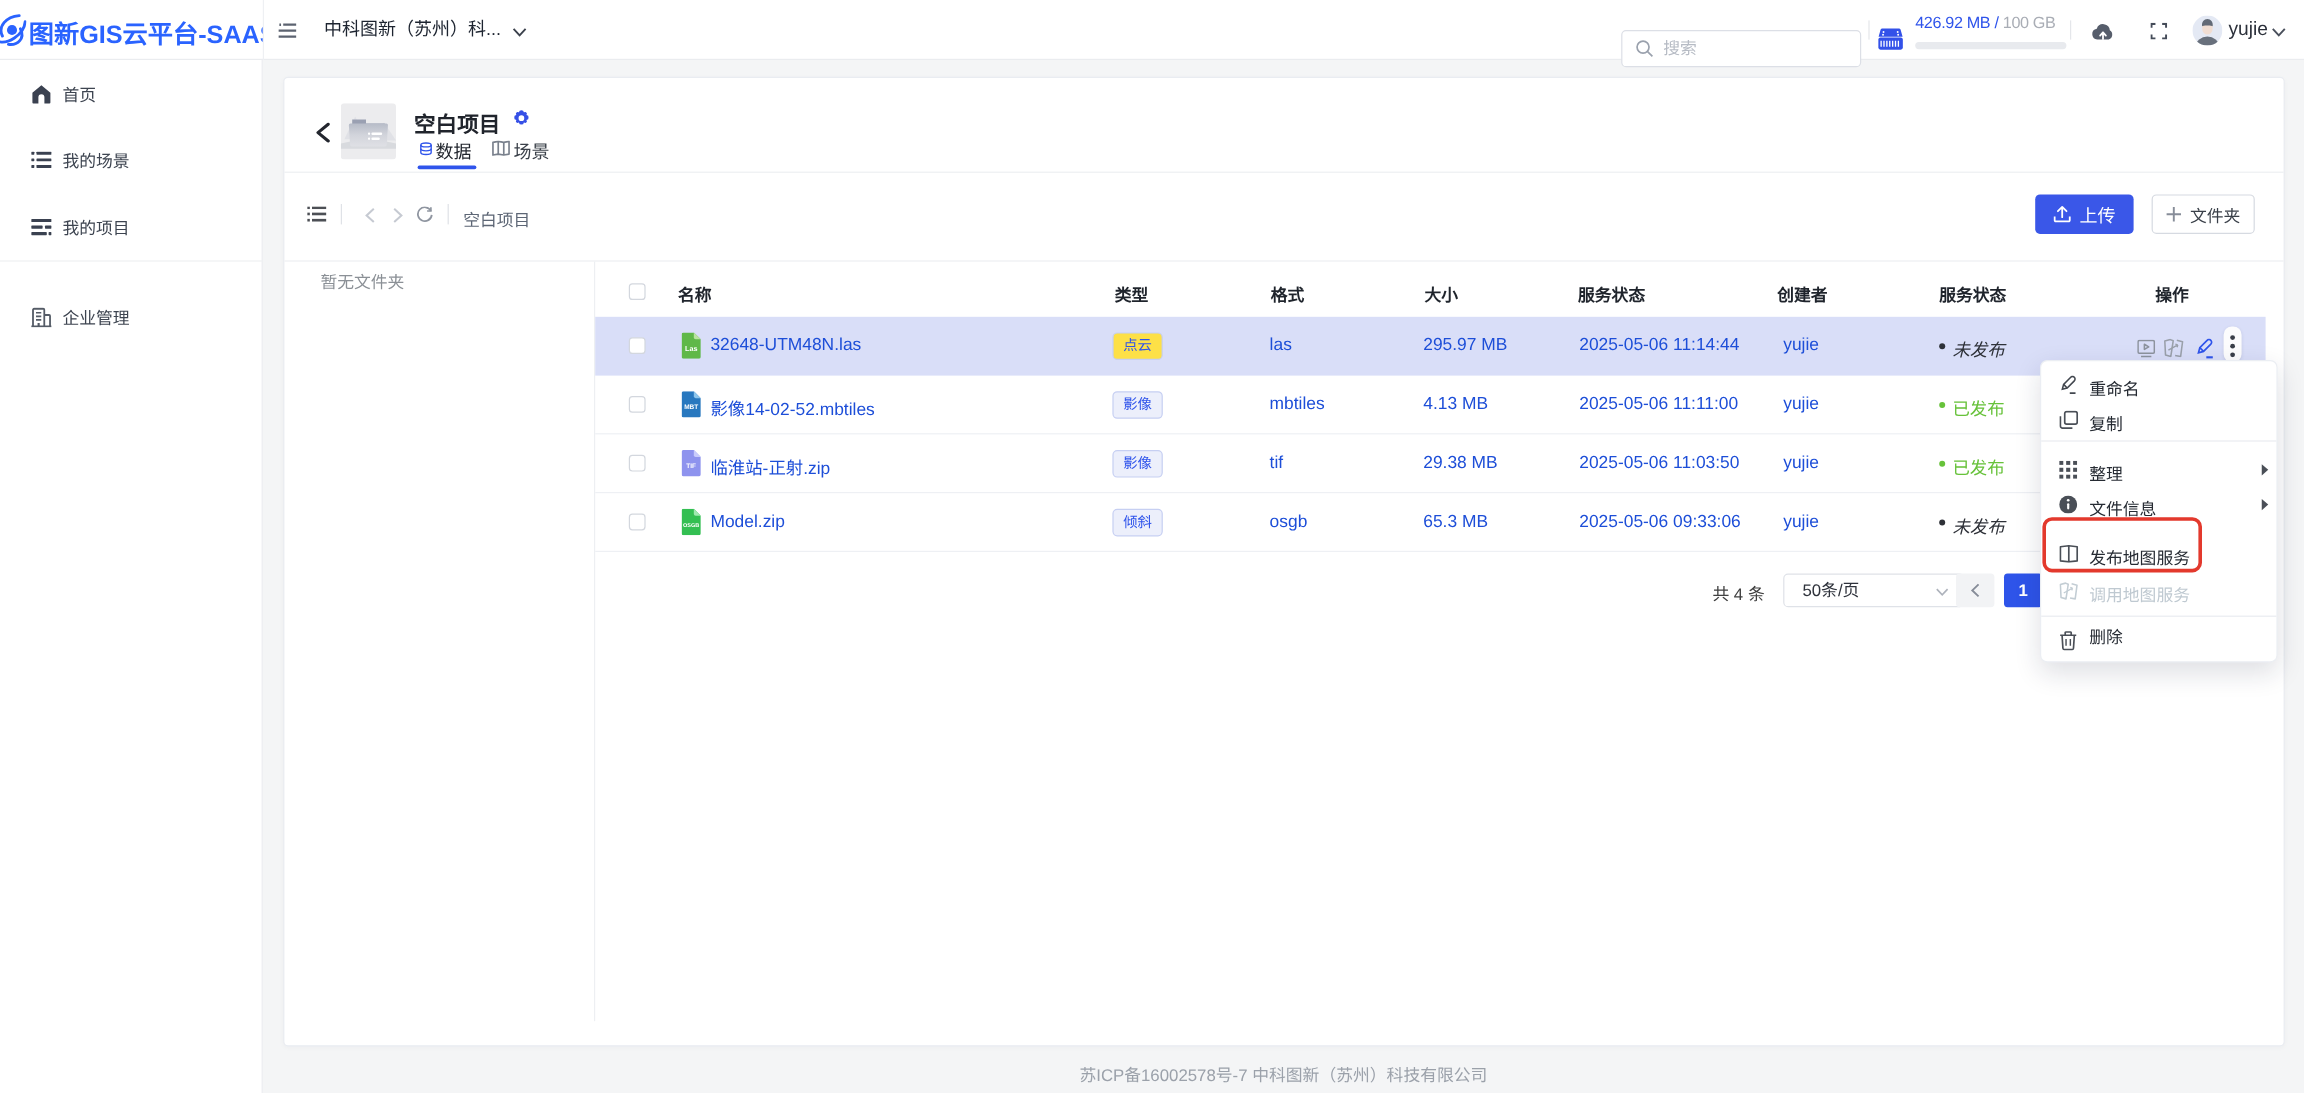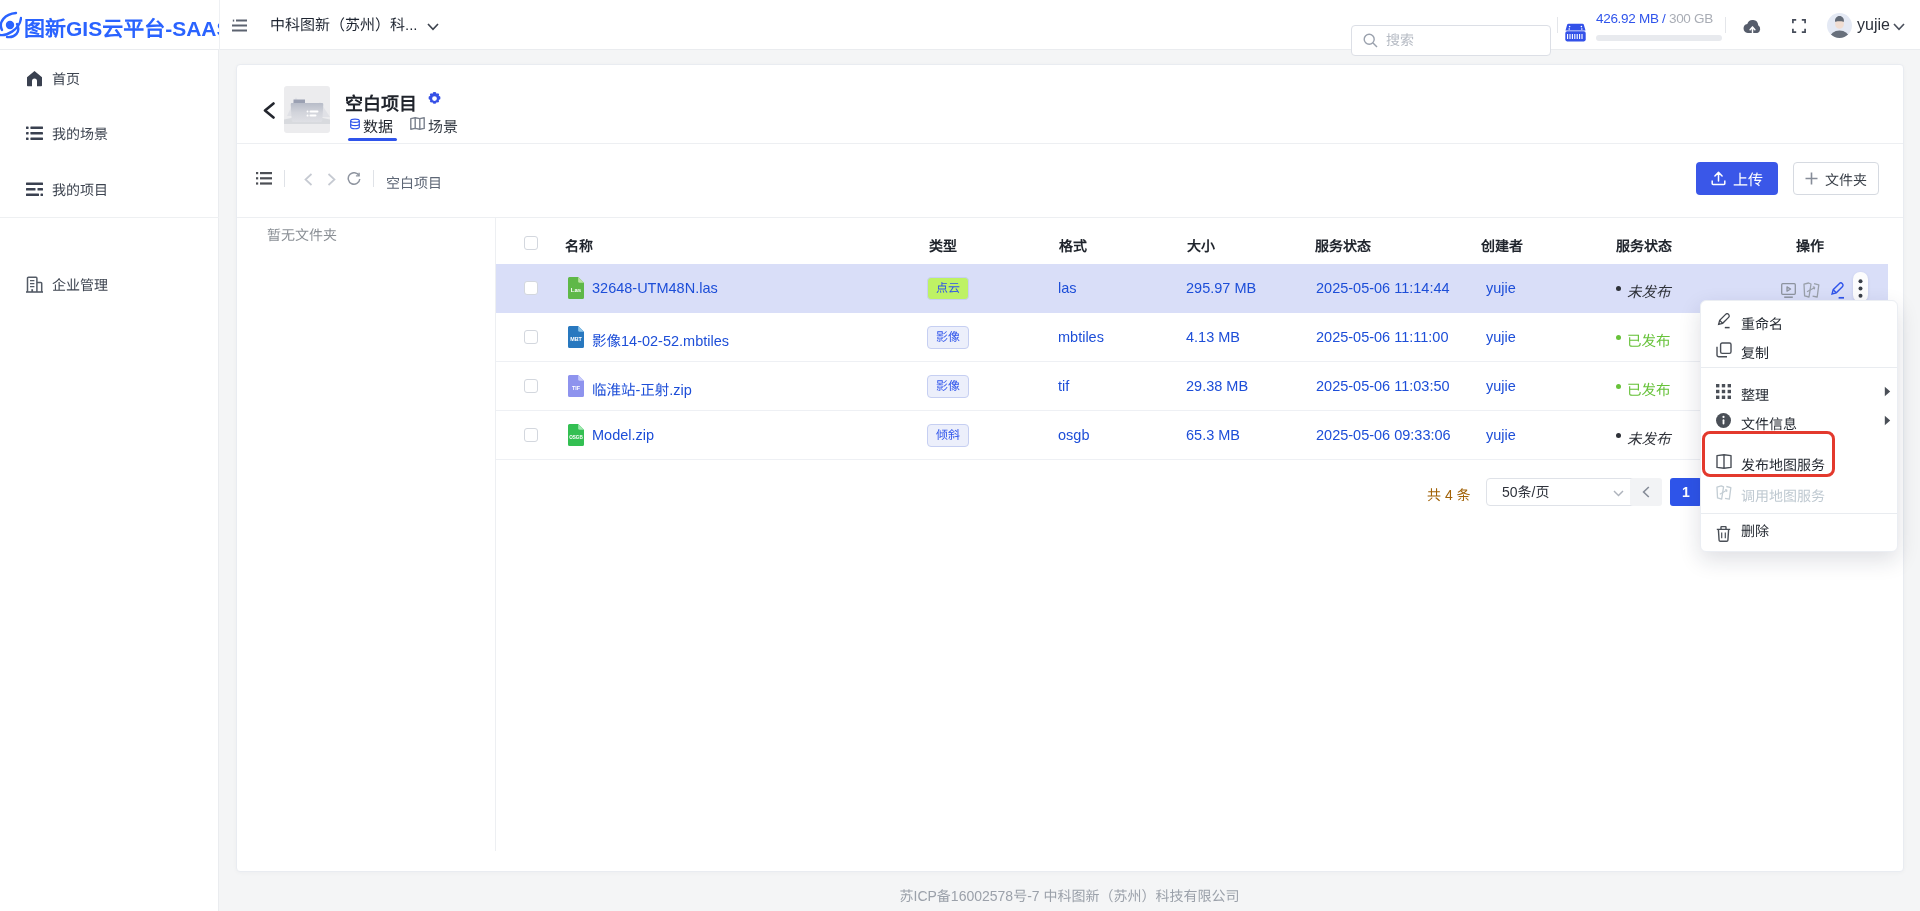--- a/index.html
+++ b/index.html
@@ -41,21 +41,21 @@
 .cb { position:absolute; left:524px; width:14px; height:14px; border:1px solid #d3d7de; border-radius:3px; background:#fff; }
 .rowhl { position:absolute; left:496px; top:264px; width:1392px; height:49px; background:#d9def8; }
 .rsep { position:absolute; left:496px; width:1392px; height:1px; background:#eef0f4; }
 .ficon { position:absolute; left:568px; width:16px; height:22px; }
 .tag { position:absolute; left:927px; width:42px; height:23px; border-radius:4px; font-size:12px; line-height:21px; text-align:center; color:#2f54eb; border:1px solid #c6cff2; background:#eceffb; }
 .dot { position:absolute; left:1616px; width:5px; height:5px; border-radius:50%; }
 .status { position:absolute; left:1627px; font-size:14.5px; }
 .green { color:#67c23a; } .greenbg { background:#67c23a; }
 .dark { color:#2e3138;font-style:italic; } .darkbg { background:#2e3138; }
 
-.total { position:absolute; left:1427px; top:484px; font-size:14px; color:#a16207; }
+.total { position:absolute; left:1427px; top:484px; font-size:14px; color:#404040; }
 .psel { position:absolute; left:1486px; top:478px; width:151px; height:28px; border:1px solid #dfe2e8; border-radius:4px; font-size:14px; color:#2e323b; line-height:26px; padding-left:15px; background:#fff; }
 .pprev { position:absolute; left:1630px; top:478px; width:32px; height:28px; background:#f2f3f5; border-radius:3px; display:flex; align-items:center; justify-content:center; }
 .pone { position:absolute; left:1670px; top:478px; width:32px; height:28px; background:#2e54e9; border-radius:3px; color:#fff; font-size:14px; font-weight:bold; text-align:center; line-height:28px; z-index:35; }
 
 .menu { position:absolute; left:1700px; top:300px; width:198px; height:252px; background:#fff; border:1px solid #ebeef3; border-radius:6px; box-shadow:0 8px 22px rgba(20,30,60,0.14); z-index:40; }
 .mi { position:absolute; left:1741px; font-size:14px; color:#262b33; z-index:41; }
 .mico { position:absolute; left:1716px; z-index:41; }
 .msep { position:absolute; left:1701px; width:196px; height:1px; background:#e9ecf0; z-index:41; }
 .marrow { position:absolute; left:1884px; z-index:41; }
 .redbox { position:absolute; left:1702px; top:431px; width:133px; height:46px; border:3px solid #e3392d; border-radius:8px; z-index:45; }
@@ -100,21 +100,21 @@
     <path d="M3.5 0.8 h14 a1.6 1.6 0 0 1 1.3 0.8 l1.7 6 h-20 l1.7 -6 a1.6 1.6 0 0 1 1.3 -0.8 z" fill="#3351e9"></path>
     <rect x="0.3" y="8.2" width="20.4" height="10.2" rx="1.8" fill="#3351e9"></rect>
     <g stroke="#fff" stroke-width="1.1">
       <path d="M2.6 11 V16 M5 11 V16 M7.4 11 V16 M9.8 11 V16 M12.2 11 V16 M14.6 11 V16 M17 11 V16"></path>
     </g>
     <circle cx="4.6" cy="3.6" r="0.8" fill="#fff"></circle>
       <circle cx="16.4" cy="3.6" r="0.8" fill="#fff"></circle>
     <circle cx="4.2" cy="6" r="0.8" fill="#fff"></circle>
       <circle cx="16.8" cy="6" r="0.8" fill="#fff"></circle>
   </svg>
-  <div class="storetxt"><span class="b">426.92 MB / </span><span class="g">300 GB</span></div>
+  <div class="storetxt"><span class="b">426.92 MB / </span><span class="g">100 GB</span></div>
   <div class="storebar"></div>
   <div class="vdiv" style="left:1725px;"></div>
   <svg class="abs" style="left:1743px; top:19px;" width="19" height="16" viewBox="0 0 19 16">
     <path d="M15.2 6.3 A 5.6 5.6 0 0 0 4.3 4.9 A 4.6 4.6 0 0 0 4.7 14 h9.6 a 4.3 4.3 0 0 0 0.9 -7.7 z" fill="#565d6b"></path>
     <path d="M9.5 13.5 V8.6 M9.5 8 l-2.4 2.7 M9.5 8 l2.4 2.7" stroke="#fff" stroke-width="1.5" fill="none" stroke-linecap="round"></path>
   </svg>
   <svg class="abs" style="left:1792px; top:19px;" width="14" height="14" viewBox="0 0 14 14" fill="none" stroke="#454c59" stroke-width="1.7">
     <path d="M0.9 4.2 V0.9 H4.2 M9.8 0.9 H13.1 V4.2 M13.1 9.8 V13.1 H9.8 M4.2 13.1 H0.9 V9.8"></path>
   </svg>
   <svg class="abs" style="left:1827px; top:13px;" width="25" height="25" viewBox="0 0 25 25">
@@ -152,21 +152,21 @@
       </svg>我的场景</div>
   <div class="sitem" style="top:129px;">
     <svg width="17" height="15" viewBox="0 0 17 15" fill="#3a4150">
         <rect x="0" y="0.5" width="17" height="2.6" rx="0.5"></rect>
         <rect x="0" y="6" width="9.5" height="2.6" rx="0.5"></rect>
         <rect x="11.5" y="6" width="5.5" height="2.6" rx="0.5"></rect>
         <rect x="0" y="11.4" width="13" height="2.6" rx="0.5"></rect>
         <rect x="14.5" y="11.4" width="2.5" height="2.6" rx="0.5"></rect>
       </svg>我的项目</div>
   <div class="sdiv"></div>
-  <div class="sitem" style="top:204px;margin-top:20px;">
+  <div class="sitem" style="top:204px;">
     <svg width="17" height="17" viewBox="0 0 17 17" fill="none" stroke="#545b66" stroke-width="1.5">
         <path d="M1.5 16 V2.2 a0.9 0.9 0 0 1 0.9 -0.9 H10 a0.9 0.9 0 0 1 0.9 0.9 V16"></path>
         <path d="M10.9 6.5 h4 a0.8 0.8 0 0 1 0.8 0.8 V16"></path>
         <path d="M0 16 H17" stroke-width="1.6"></path>
         <g stroke-width="1.4">
           <path d="M4 4.6 H8.4 M4 7.6 H8.4 M4 10.6 H8.4"></path>
         </g>
         <path d="M6.2 13.2 V16" stroke-width="1.8"></path>
       </svg>企业管理</div>
 </div>
@@ -268,21 +268,21 @@
 
 <div class="cb" style="top:281px;"></div>
 <div class="ficon" style="top:277px;">
     <svg width="16" height="22" viewBox="0 0 16 22">
       <path d="M0 1.5 A1.5 1.5 0 0 1 1.5 0 H10.2 L16 5.8 V20.5 A1.5 1.5 0 0 1 14.5 22 H1.5 A1.5 1.5 0 0 1 0 20.5 Z" fill="#5fb848"></path>
       <path d="M10.2 0 L16 5.8 H11.7 A1.5 1.5 0 0 1 10.2 4.3 Z" fill="#b9e3a0"></path>
       <text x="8" y="15.2" font-size="6" font-weight="bold" fill="#fff" text-anchor="middle" font-family="Liberation Sans, sans-serif">Las</text>
     </svg>
   </div>
 <div class="cell" style="left:592px; top:280px;">32648-UTM48N.las</div>
-<div class="tag" style="top:277px; background:#bef264;">点云</div>
+<div class="tag" style="top:277px; background:#fde047;">点云</div>
 <div class="cell" style="left:1058px; top:280px;">las</div>
 <div class="cell" style="left:1186px; top:280px;">295.97 MB</div>
 <div class="cell" style="left:1316px; top:280px;">2025-05-06 11:14:44</div>
 <div class="cell" style="left:1486px; top:280px;">yujie</div>
 <div class="dot darkbg" style="top:286px;"></div>
 <div class="status dark" style="top:280px;">未发布</div>
 <svg class="abs" style="left:1781px; top:283px;" width="15" height="15" viewBox="0 0 15 15" fill="none" stroke="#8d939e" stroke-width="1.3">
     <rect x="0.7" y="0.7" width="13.6" height="10.6" rx="1"></rect>
     <path d="M6 3.9 L9.6 6 L6 8.1 Z" stroke-linejoin="round"></path>
     <path d="M3.2 14.2 H11.8" stroke-width="1.5"></path>

